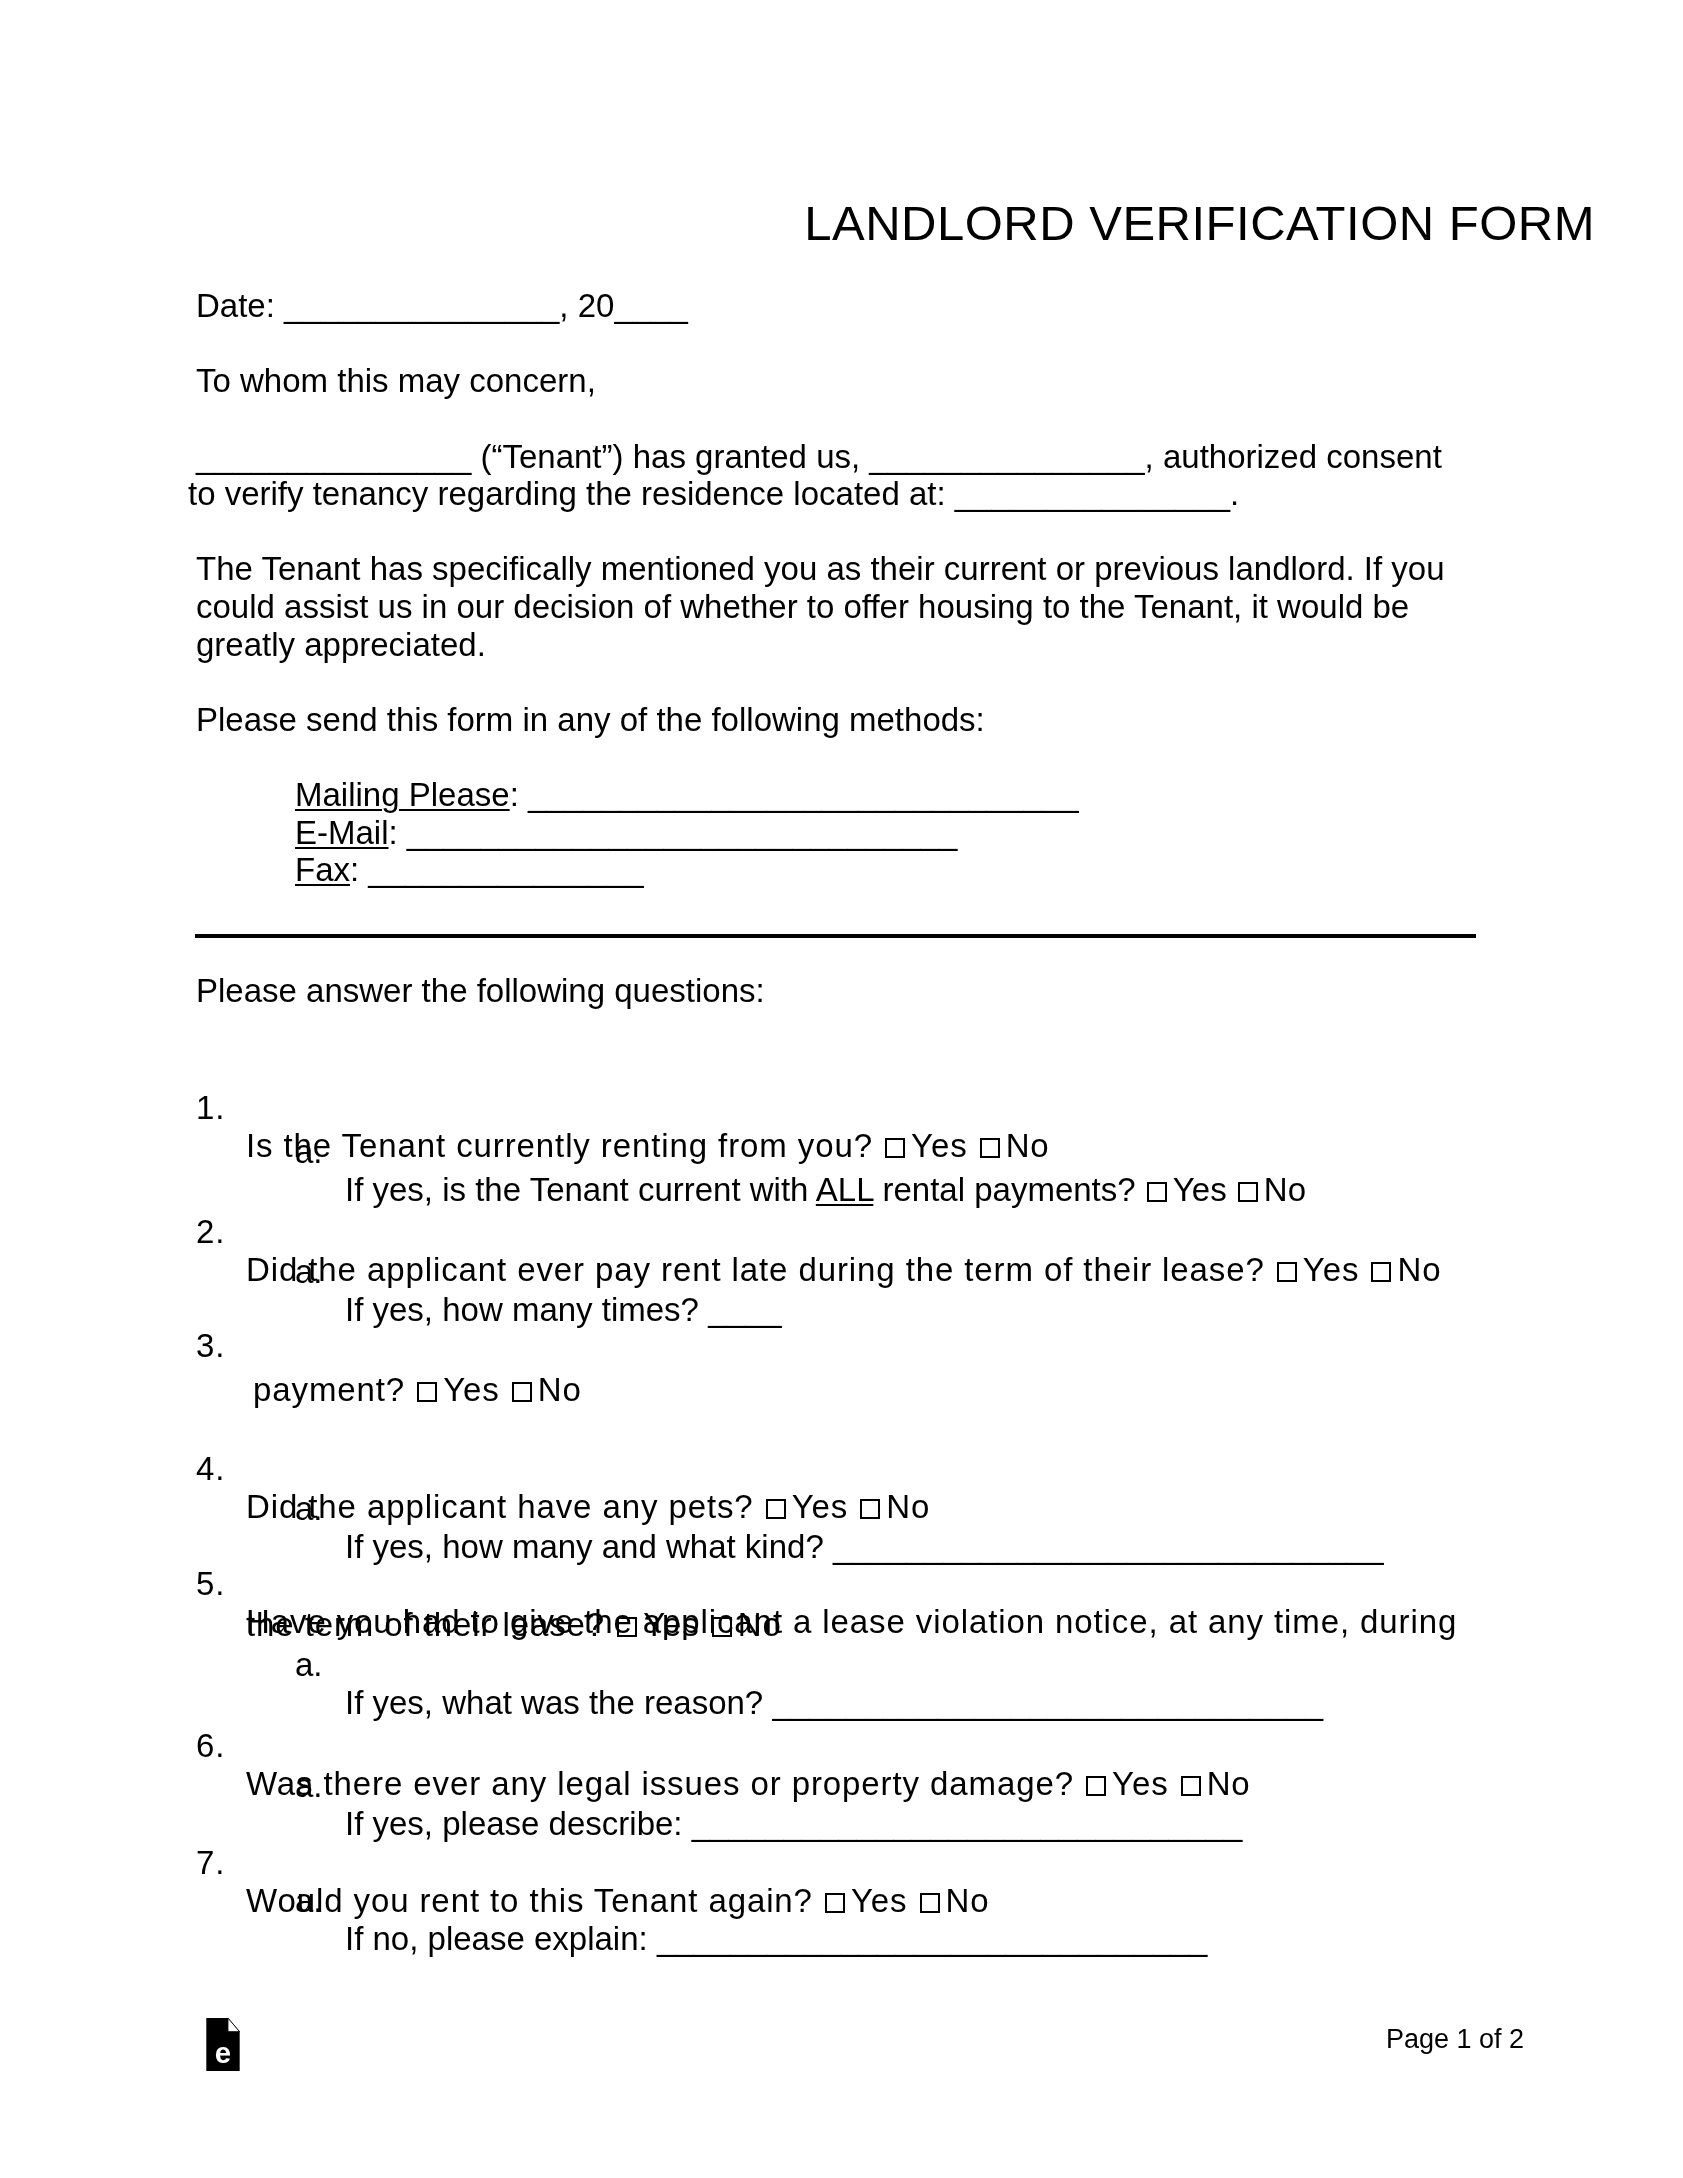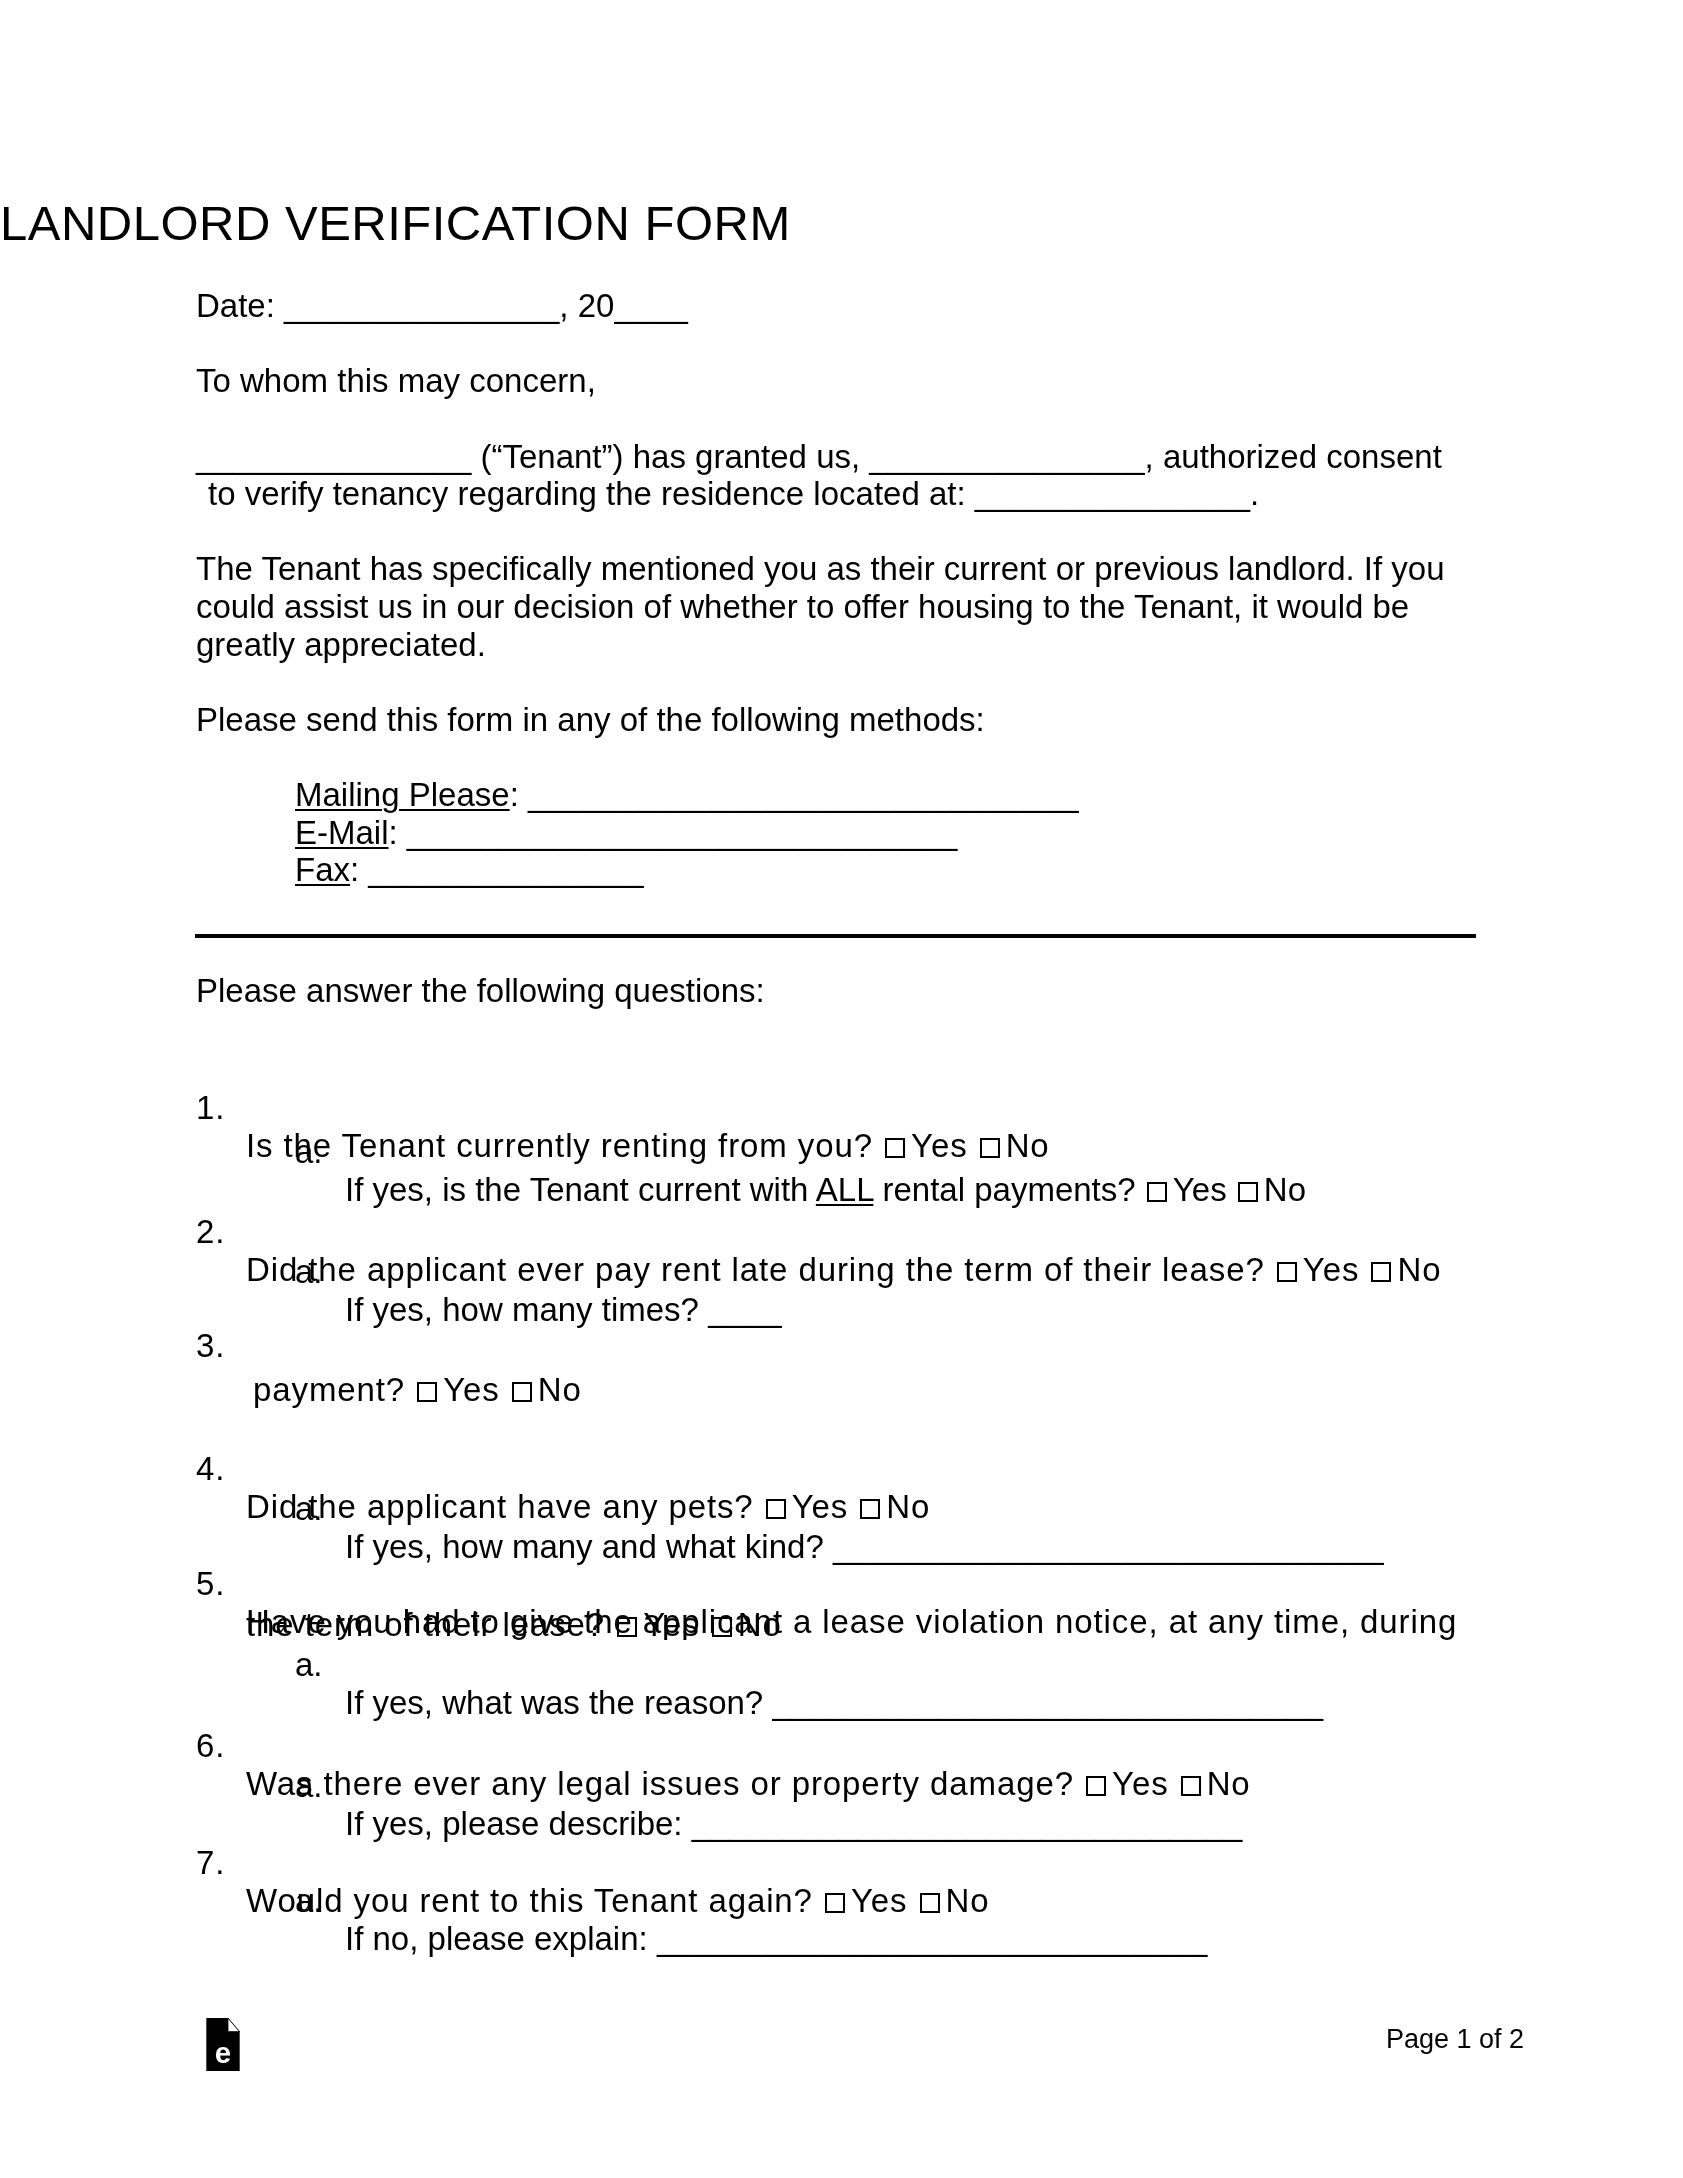--- a/index.html
+++ b/index.html
@@ -2,21 +2,21 @@
 <html><head>
 <meta charset="utf-8">
 <style>
   html, body { margin: 0; padding: 0; background: #ffffff; }
   body {
     width: 1683px; height: 2178px; position: relative; overflow: hidden;
     font-family: "Liberation Sans", sans-serif; color: #000000;
   }
   .abs { position: absolute; white-space: pre; }
   .body-text { font-size: 33px; line-height: 38px; }
-  .title { font-size: 49px; left: 0; width: 1573px; text-align: left; top: 195px; letter-spacing: 0.5px; }
+  .title { font-size: 49px; left: 0; width: 1573px; text-align: right; top: 195px; letter-spacing: 0.5px; padding-left: 22px; }
   .u { text-decoration: underline; text-underline-offset: 3px; text-decoration-thickness: 2px; }
   .rule { position: absolute; left: 195px; width: 1281px; top: 934px; height: 4px; background: #000; }
   .q { font-size: 33px; line-height: 38px; letter-spacing: 0.9px; }
   .num { position: absolute; left: 196px; }
   .qtext { position: absolute; left: 246px; }
   .sub-letter { position: absolute; left: 295px; }
   .sub-text { position: absolute; left: 345px; }
   .cb { display: inline-block; width: 20px; height: 20px; border: 2px solid #000; box-sizing: border-box; vertical-align: -1px; margin: 0 6px 0 2px; }
   .footer-icon { position: absolute; left: 206px; top: 2018px; width: 34px; height: 53px; }
   .page-num { position: absolute; right: 159px; top: 2024px; font-size: 27px; }
@@ -26,21 +26,21 @@
 
 <div>
 
   <div class="abs title">LANDLORD VERIFICATION FORM</div>
 
   <div class="abs body-text" style="left:196px; top:287px;"><span>Date: </span><span>_______________</span><span>, 20</span><span>____</span></div>
 
   <div class="abs body-text" style="left:196px; top:362px;">To whom this may concern,</div>
 
   <div class="abs body-text" style="left:196px; top:438px;">_______________ (“Tenant”) has granted us, _______________, authorized consent</div>
-  <div class="abs body-text" style="left:208px; top:475px;">to verify tenancy regarding the residence located at: _______________.</div>
+  <div class="abs body-text" style="left:188px; top:475px;">to verify tenancy regarding the residence located at: _______________.</div>
 
   <div class="abs body-text" style="left:196px; top:550px;">The Tenant has specifically mentioned you as their current or previous landlord. If you</div>
   <div class="abs body-text" style="left:196px; top:588px;">could assist us in our decision of whether to offer housing to the Tenant, it would be</div>
   <div class="abs body-text" style="left:196px; top:626px;">greatly appreciated.</div>
 
   <div class="abs body-text" style="left:196px; top:701px;">Please send this form in any of the following methods:</div>
 
   <div class="abs body-text" style="left:295px; top:776px;"><span class="u">Mailing Please</span><span>: </span><span>______________________________</span></div>
   <div class="abs body-text" style="left:295px; top:814px;"><span class="u">E-Mail</span><span>: </span><span>______________________________</span></div>
   <div class="abs body-text" style="left:295px; top:851px;"><span class="u">Fax</span><span>: </span><span>_______________</span></div>

